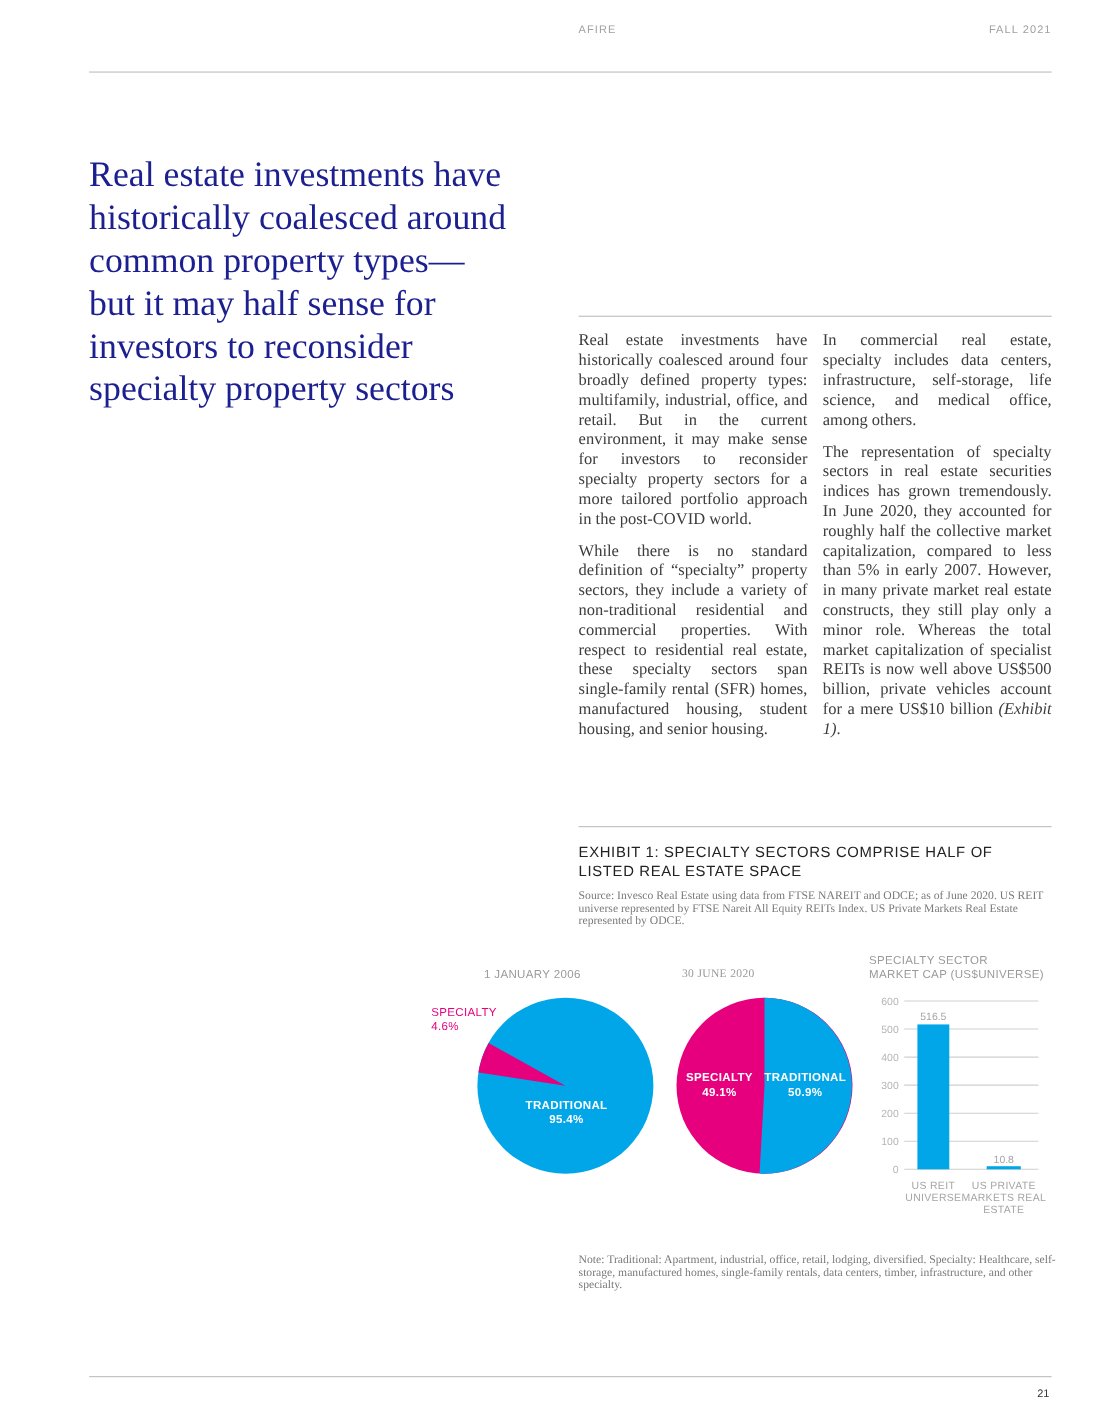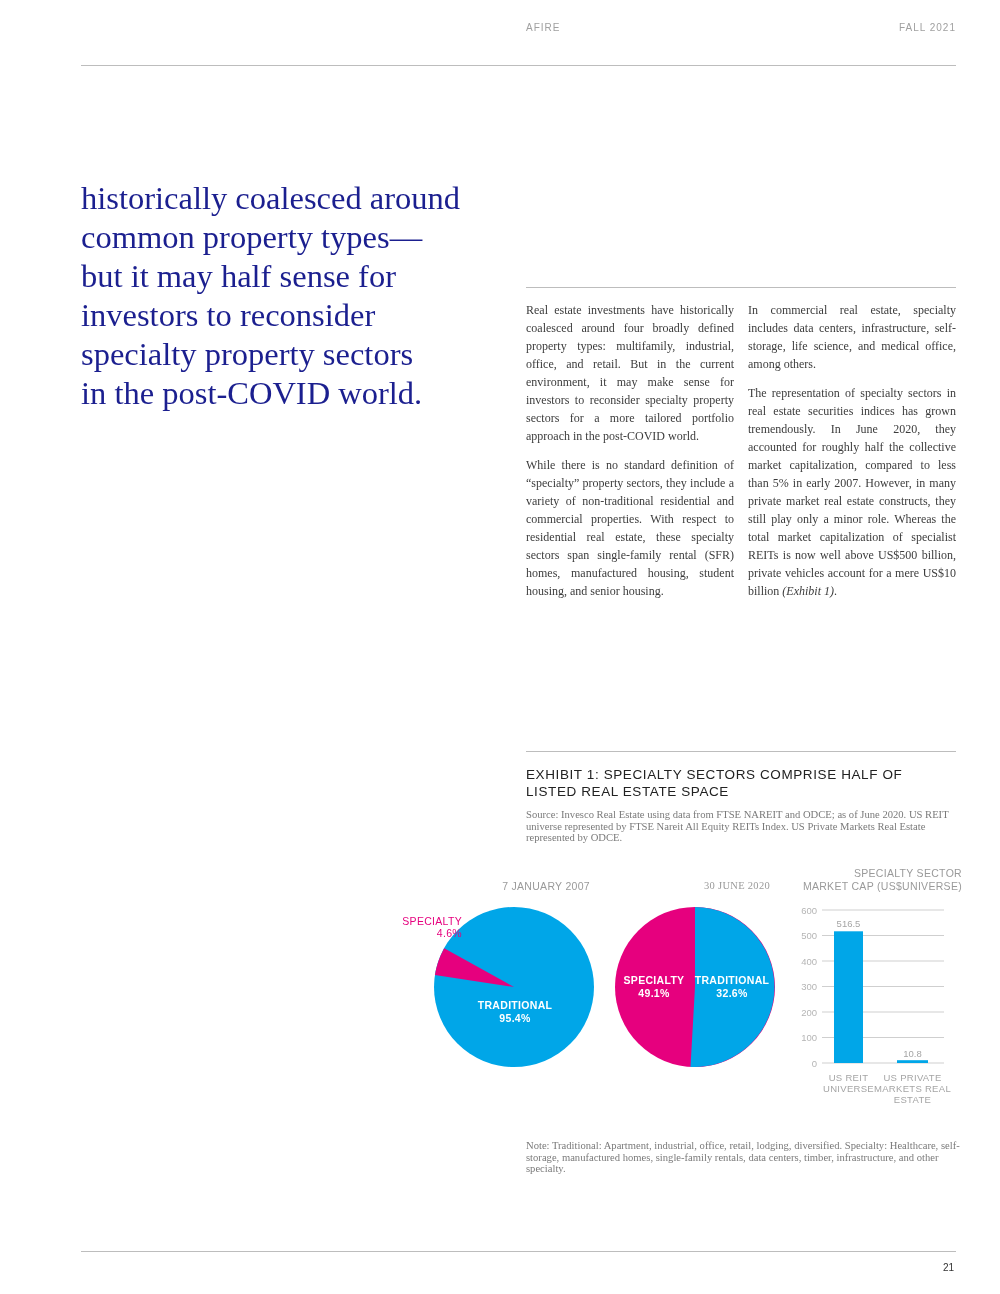--- a/index.html
+++ b/index.html
@@ -1,65 +1,64 @@
 <!DOCTYPE html>
 <html><head>
 <meta charset="utf-8">
 <style>
   html, body { margin:0; padding:0; background:#ffffff; }
   body { width:1000px; height:1294px; position:relative; overflow:hidden; font-family:"Liberation Serif", serif; }
   .hdr-text { position:absolute; top:22px; font-family:"Liberation Sans", sans-serif; font-size:10px; letter-spacing:1px; color:#a0a0a0; }
   .rule { position:absolute; height:1px; background:#bdbdbd; }
   .pull { position:absolute; left:81px; top:140px; width:440px; font-family:"Liberation Serif", serif; font-size:32.5px; line-height:39px; color:#1b1f8f; margin:0; font-weight:normal; }
-  .col { position:absolute; top:301px; width:208px; font-size:12px; line-height:18px; color:#3c3c3c; text-align:justify; }
+  .col { position:absolute; top:301px; width:208px; font-size:15px; line-height:18px; color:#3c3c3c; text-align:justify; }
   .col p { margin:0 0 11px 0; }
   .col em { font-style:italic; }
   .ex-title { position:absolute; left:526px; top:766px; width:430px; font-family:"Liberation Sans", sans-serif; font-size:13.5px; line-height:17px; letter-spacing:0.6px; color:#222; margin:0; font-weight:normal; }
   .ex-source { position:absolute; left:526px; top:809px; width:440px; font-size:10.6px; line-height:11.5px; color:#7a7a7a; }
-  .chart-label { position:absolute; font-family:"Liberation Sans", sans-serif; font-size:10.5px; letter-spacing:0.3px; color:#9a9a9a; text-align:right; }
+  .chart-label { position:absolute; font-family:"Liberation Sans", sans-serif; font-size:10.5px; letter-spacing:0.3px; color:#9a9a9a; text-align:left; }
   .pie-lbl { position:absolute; font-family:"Liberation Sans", sans-serif; font-size:10.5px; font-weight:bold; line-height:13px; text-align:center; color:#ffffff; letter-spacing:0.3px; }
   .note { position:absolute; left:526px; top:1140px; width:440px; font-size:10.6px; line-height:11.5px; color:#7a7a7a; }
   .pageno { position:absolute; right:46px; top:1262px; font-family:"Liberation Sans", sans-serif; font-size:10px; color:#333; }
   .tick { font-family:"Liberation Sans", sans-serif; font-size:9.5px; fill:#b5b5b5; }
   .bar-val { font-family:"Liberation Sans", sans-serif; font-size:9.5px; fill:#a5a5a5; }
   .cat { font-family:"Liberation Sans", sans-serif; font-size:9.5px; fill:#a5a5a5; letter-spacing:0.3px; }
 </style>
 </head>
 <body>
 
 <div class="hdr-text" style="left:526px;">AFIRE</div>
 <div class="hdr-text" style="right:44px;text-align:center;">FALL 2021</div>
 <div class="rule" style="left:81px; width:875px; top:65px;"></div>
 
 <h1 class="pull">
-  <br>
+  <span>Real estate investments have</span><br>
   <span>historically coalesced around</span><br>
   <span>common property types—</span><br>
   <span>but it may half sense for</span><br>
   <span>investors to reconsider</span><br>
   <span>specialty property sectors</span><br>
-  <span>in the post-COVID world.</span>
 </h1>
 
 <div class="rule" style="left:526px; width:430px; top:287px;"></div>
 
 <div class="col" style="left:526px;">
   <p>Real estate investments have historically coalesced around four broadly defined property types: multifamily, industrial, office, and retail. But in the current environment, it may make sense for investors to reconsider specialty property sectors for a more tailored portfolio approach in the post-COVID world.</p>
   <p>While there is no standard definition of “specialty” property sectors, they include a variety of non-traditional residential and commercial properties. With respect to residential real estate, these specialty sectors span single-family rental (SFR) homes, manufactured housing, student housing, and senior housing.</p>
 </div>
 <div class="col" style="left:748px;">
   <p>In commercial real estate, specialty includes data centers, infrastructure, self-storage, life science, and medical office, among others.</p>
   <p><span>The representation of specialty sectors in real estate securities indices has grown tremendously. In June 2020, they accounted for roughly half the collective market capitalization, compared to less than 5% in early 2007. However, in many private market real estate constructs, they still play only a minor role. Whereas the total market capitalization of specialist REITs is now well above US$500 billion, private vehicles account for a mere US$10 billion </span><em>(Exhibit 1)</em><span>.</span></p>
 </div>
 
 <div class="rule" style="left:526px; width:430px; top:751px;"></div>
 <h2 class="ex-title">EXHIBIT 1: SPECIALTY SECTORS COMPRISE HALF OF LISTED REAL ESTATE SPACE</h2>
 <div class="ex-source">Source: Invesco Real Estate using data from FTSE NAREIT and ODCE; as of June 2020. US REIT universe represented by FTSE Nareit All Equity REITs Index. US Private Markets Real Estate represented by ODCE.</div>
 
-<div class="chart-label" style="left:440px; top:880px; width:150px;">7 JANUARY 2007</div>
+<div class="chart-label" style="left:440px; top:880px; width:150px;">1 JANUARY 2006</div>
 <svg style="position:absolute; left:433px; top:906px;" width="162" height="162" viewBox="0 0 162 162">
   <circle cx="81" cy="81" r="80" fill="#00a6e8"></circle>
 
   <path d="M81,81 L1.9,69.0 A80,80 0 0 1 11.2,42.2 Z" fill="#e6007e"></path>
 </svg>
 <div class="chart-label" style="left:392px; top:915px; width:70px; color:#e6007e; line-height:12px;">
   <span>SPECIALTY</span><br>
   <span>4.6%</span>
 </div>
 <div class="pie-lbl" style="left:460px; top:999px; width:110px;">
@@ -72,21 +71,21 @@
   <circle cx="81" cy="81" r="80" fill="#e6007e"></circle>
 
   <path d="M81,81 L81,1 A80,80 0 1 1 76.5,160.9 Z" fill="#00a6e8"></path>
 </svg>
 <div class="pie-lbl" style="left:618px; top:974px; width:72px;">
   <span>SPECIALTY</span><br>
   <span>49.1%</span>
 </div>
 <div class="pie-lbl" style="left:693px; top:974px; width:78px;">
   <span>TRADITIONAL</span><br>
-  <span>32.6%</span>
+  <span>50.9%</span>
 </div>
 
 <div class="chart-label" style="left:790px; top:867px; width:172px; line-height:13px;">
   <span>SPECIALTY SECTOR</span><br>
   <span>MARKET CAP (US$UNIVERSE)</span>
 </div>
 <svg style="position:absolute; left:790px; top:900px;" width="170" height="210" viewBox="0 0 170 210">
 
   <g>
     <line x1="32" y1="10" x2="154" y2="10" stroke="#cfcfcf" stroke-width="1"></line>

